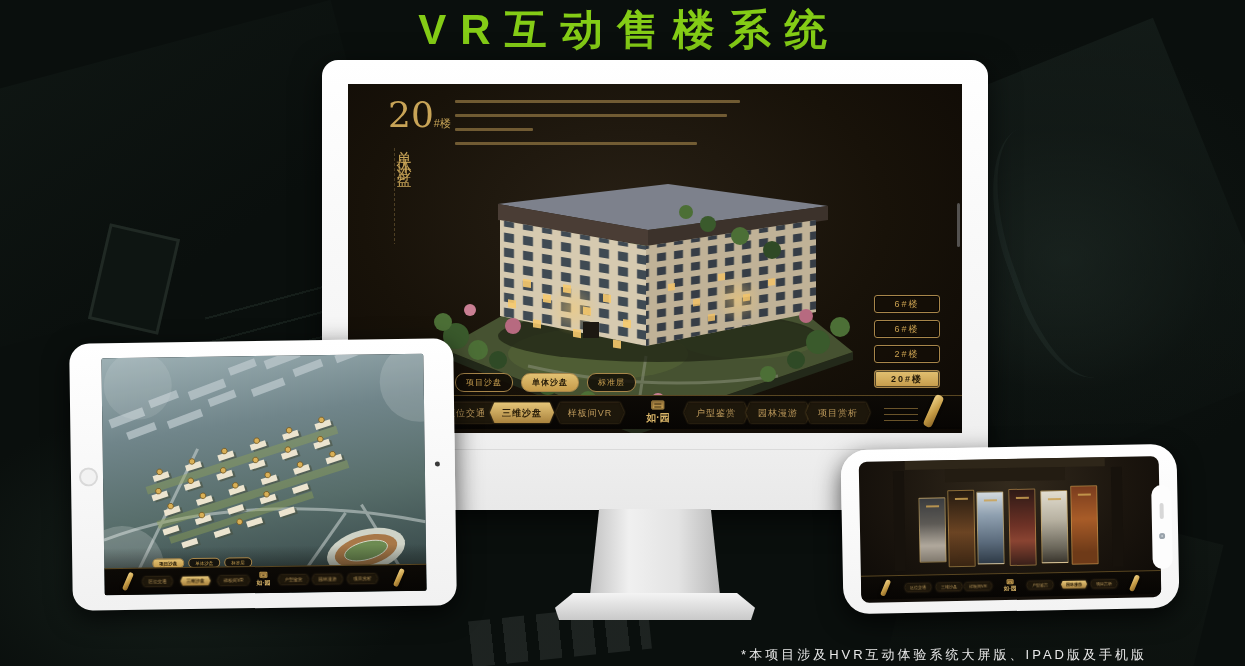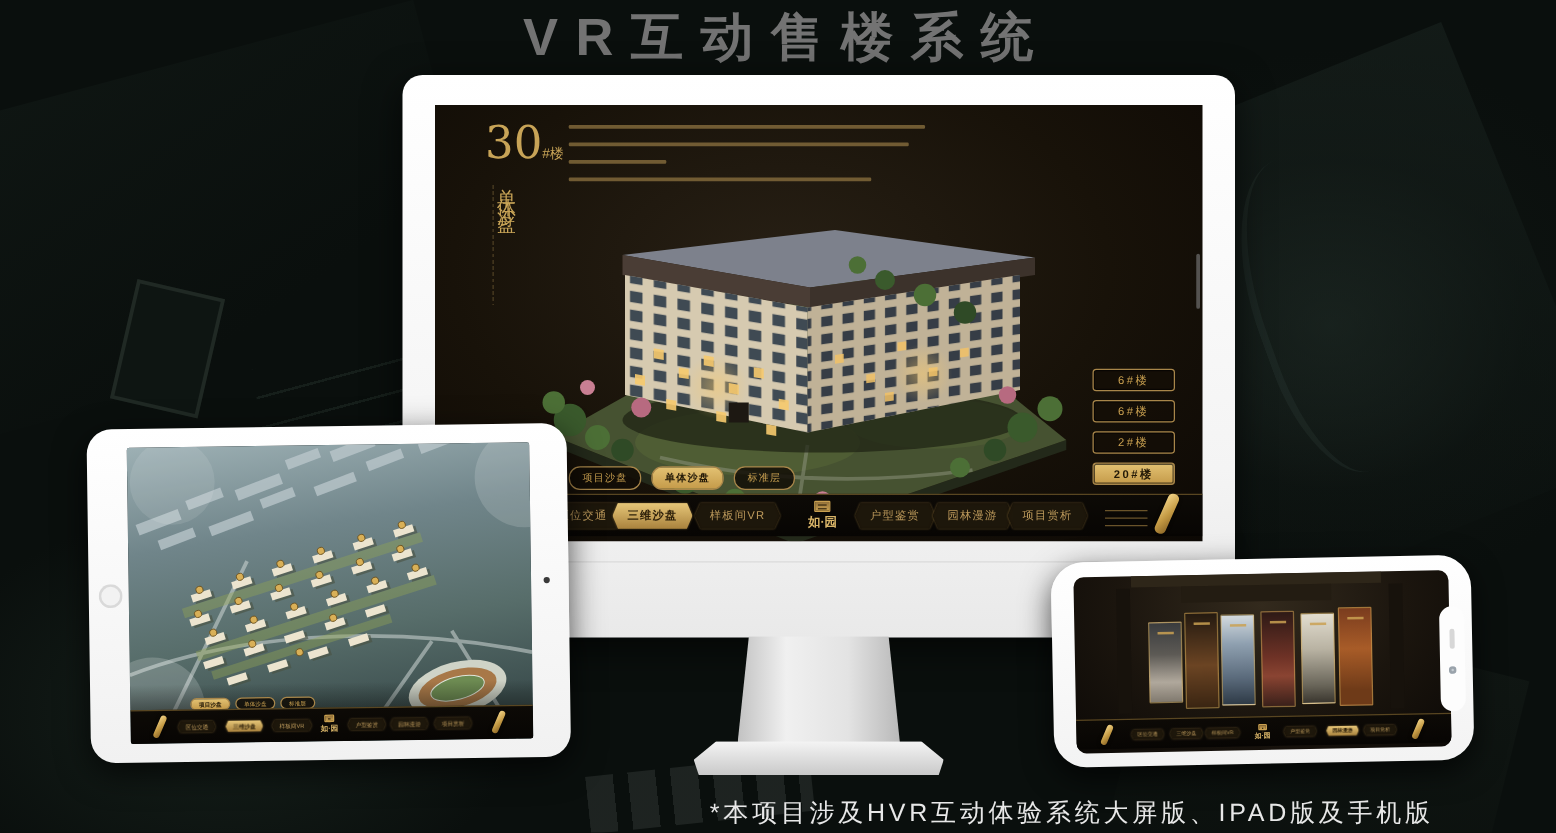--- a/index.html
+++ b/index.html
@@ -26,23 +26,23 @@
                 border:3px solid #232c27; background:#0f1613; opacity:.9; }
   .bg-river   { right:120px; top:120px; width:120px; height:260px; transform:rotate(-20deg);
                 border-left:6px solid rgba(58,74,68,.35); border-radius:50% 0 0 40%; opacity:.6; }
   .bg-lines   { left:210px; top:270px; width:260px; height:120px; transform:rotate(-11deg); opacity:.5;
                 background:repeating-linear-gradient(176deg,transparent 0 22px,rgba(40,54,47,.8) 22px 24px); }
   .bg-sketch  { left:470px; bottom:8px; width:180px; height:46px; transform:rotate(-6deg); opacity:.10;
                 background:repeating-linear-gradient(90deg,#cfd8d4 0 22px,transparent 22px 34px); }
 
   
   .page-title { position:absolute; top:2px; left:0; width:100%; text-align:center;
-                color:#737373; font-size:42px; font-weight:bold; letter-spacing:14px; padding-left:14px; }
+                color:#84cc16; font-size:42px; font-weight:bold; letter-spacing:14px; padding-left:14px; }
   .footnote   { position:absolute; right:98px; bottom:2px; color:#e8e8e8;
-                font-size:20px; letter-spacing:3px; }
+                font-size:13px; letter-spacing:3px; }
 
   
   .nvwrap { filter:drop-shadow(0 0 1px rgba(201,160,80,.5)); position:absolute; top:50%;
             transform:translate(-50%,-50%); }
   .nvem   { clip-path:polygon(7% 0,93% 0,100% 50%,93% 100%,7% 100%,0 50%);
             background:rgba(24,18,9,.92); color:#bd9a5c; padding:4px 12px;
             font-size:9px; white-space:nowrap; letter-spacing:1px; }
   .nvem.active { background:linear-gradient(180deg,#e6c678,#a8813c); color:#2a1d08; font-weight:bold; }
   .nav-logo { position:absolute; top:50%; transform:translate(-50%,-52%); text-align:center; }
   .seal   { width:13px; height:9px; margin:0 auto 1px; border:1px solid #c9a050; border-radius:1px;
@@ -166,21 +166,21 @@
 <div class="bg-blob bg-lines"></div>
 <div class="bg-blob bg-sketch"></div>
 
 <div class="page-title">VR互动售楼系统</div>
 <div class="footnote">*本项目涉及HVR互动体验系统大屏版、IPAD版及手机版</div>
 
 <div class="monitor">
   <div class="monitor-screen">
 
     <div class="panel-title">
-      <span class="pt-num">30</span><span class="pt-suffix">#楼</span>
+      <span class="pt-num">20</span><span class="pt-suffix">#楼</span>
       <div class="pt-vert">单体沙盘</div>
     </div>
     <div class="pt-en"></div>
 
     <div class="desc-lines">
       <div class="dl1"></div>
         <div class="dl2"></div>
         <div class="dl3"></div>
         <div class="dl4"></div>
     </div>

